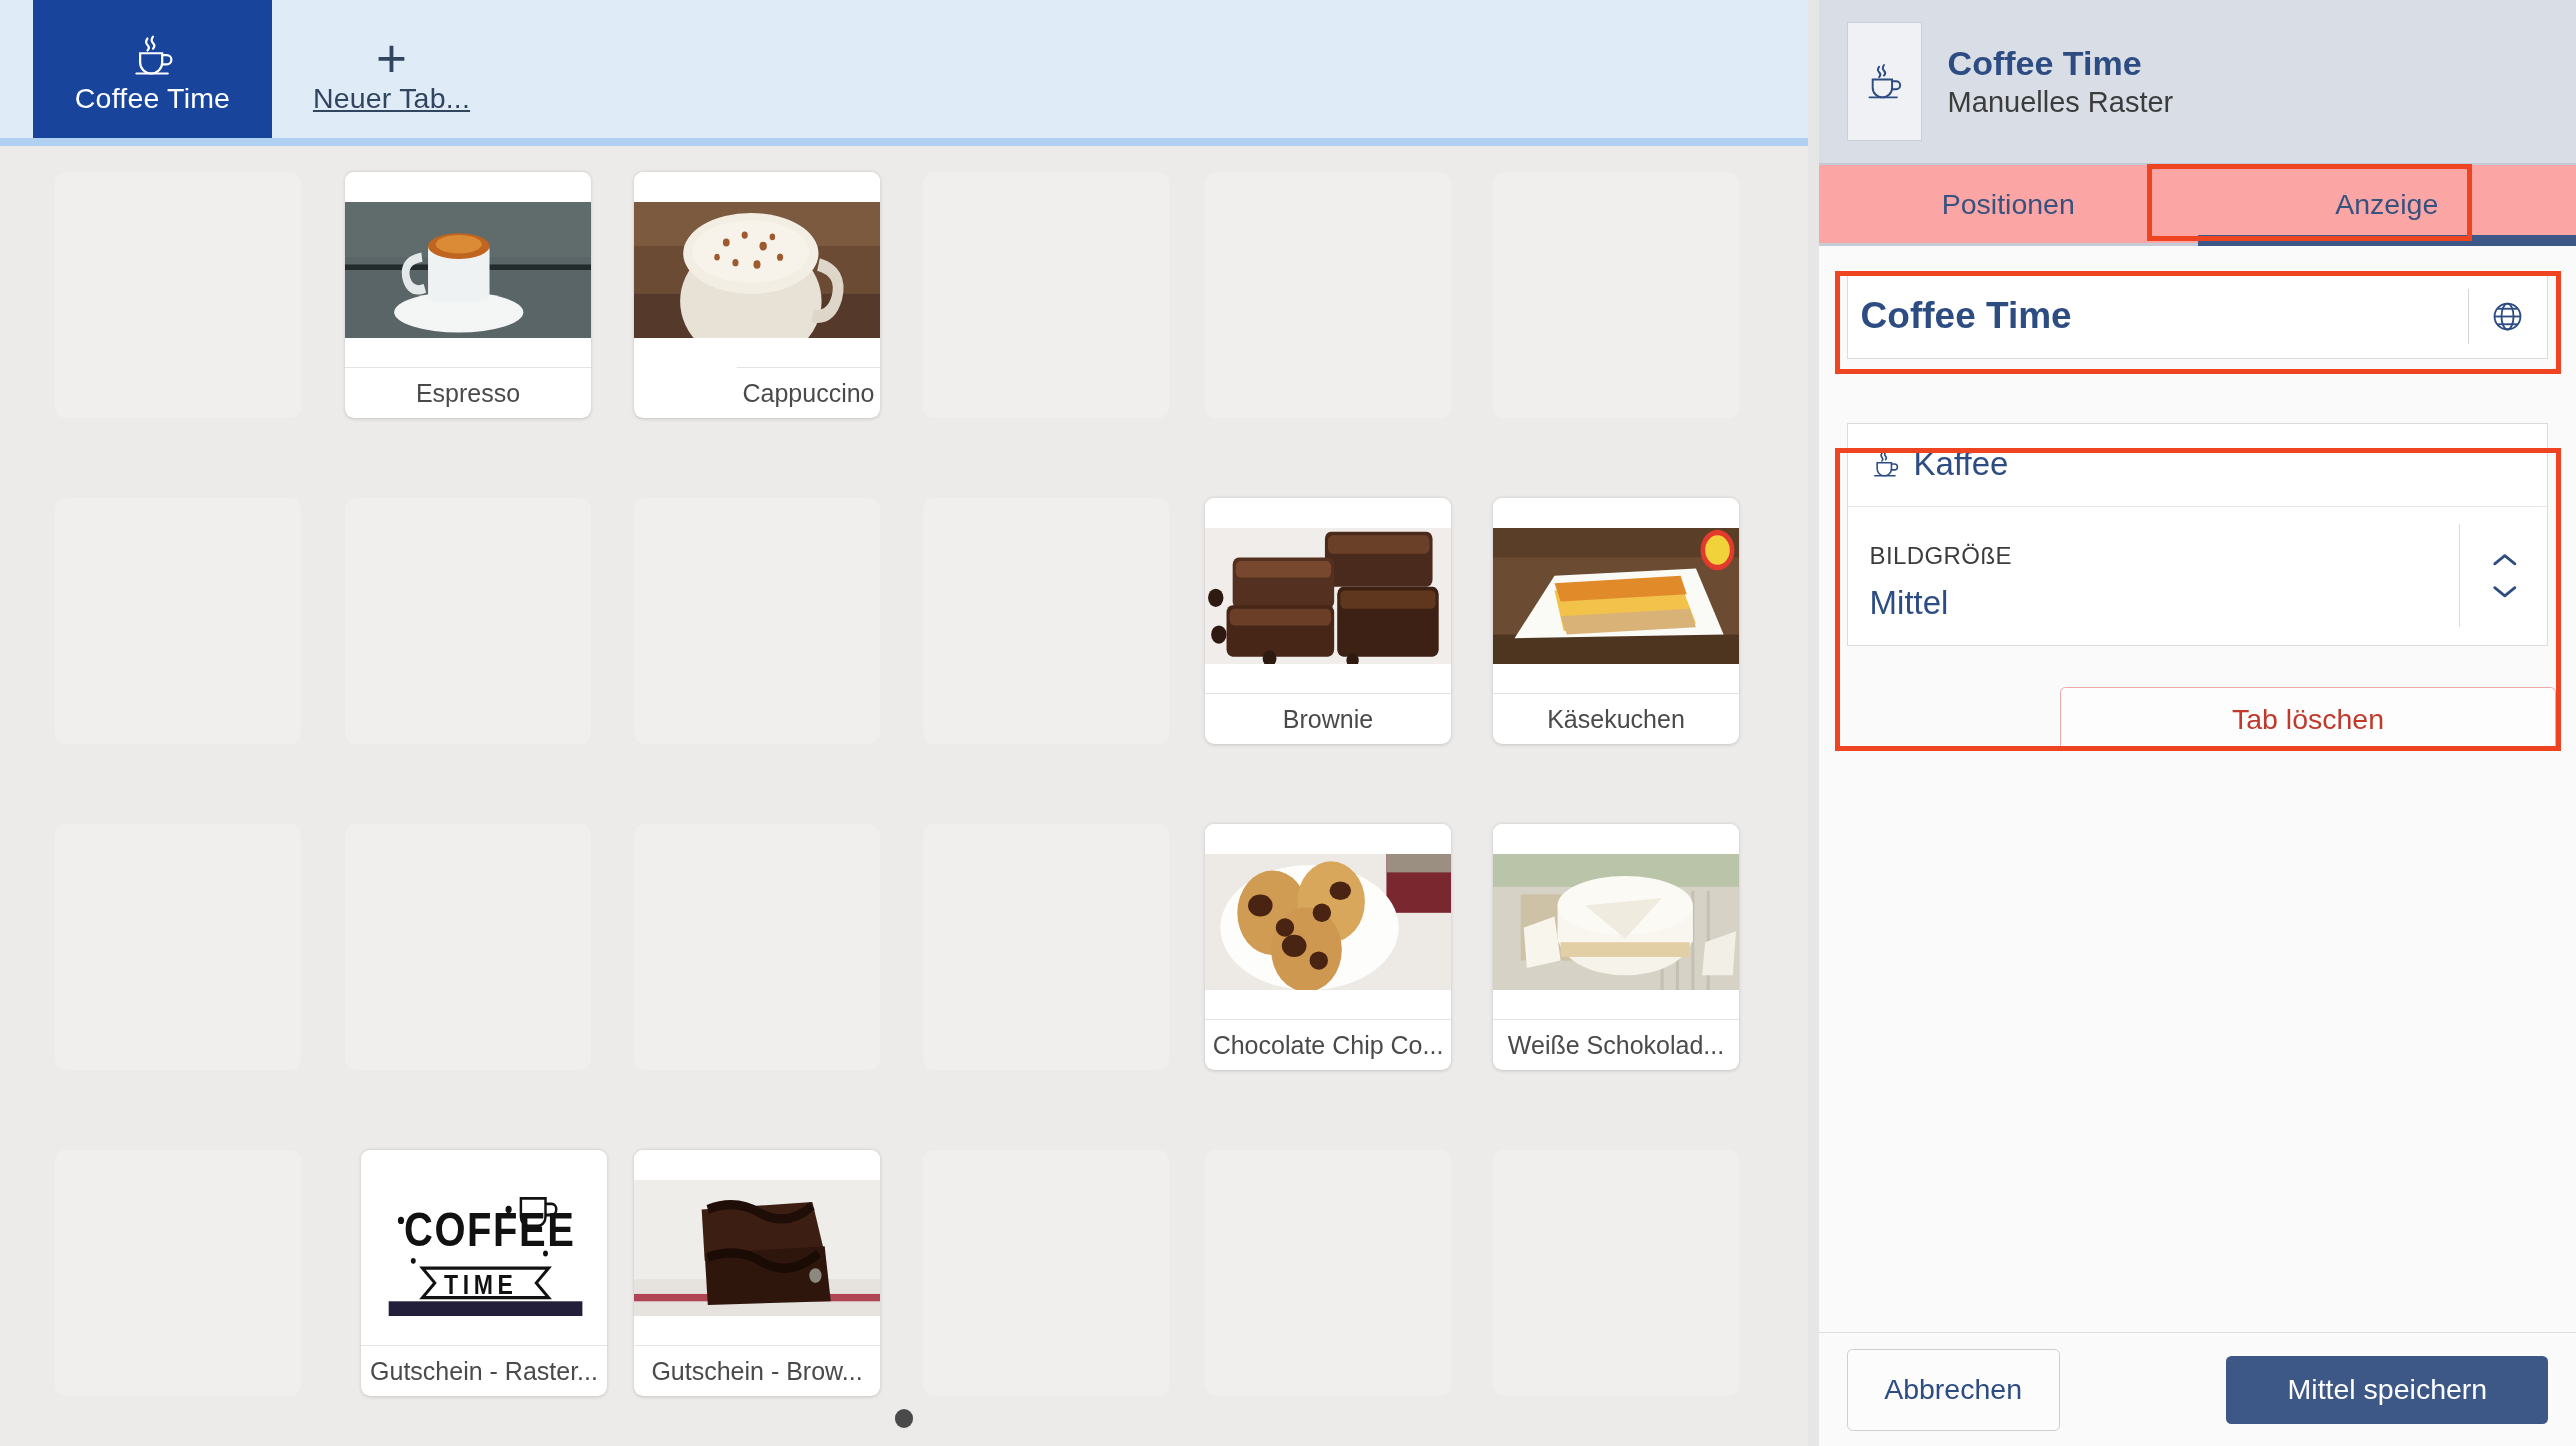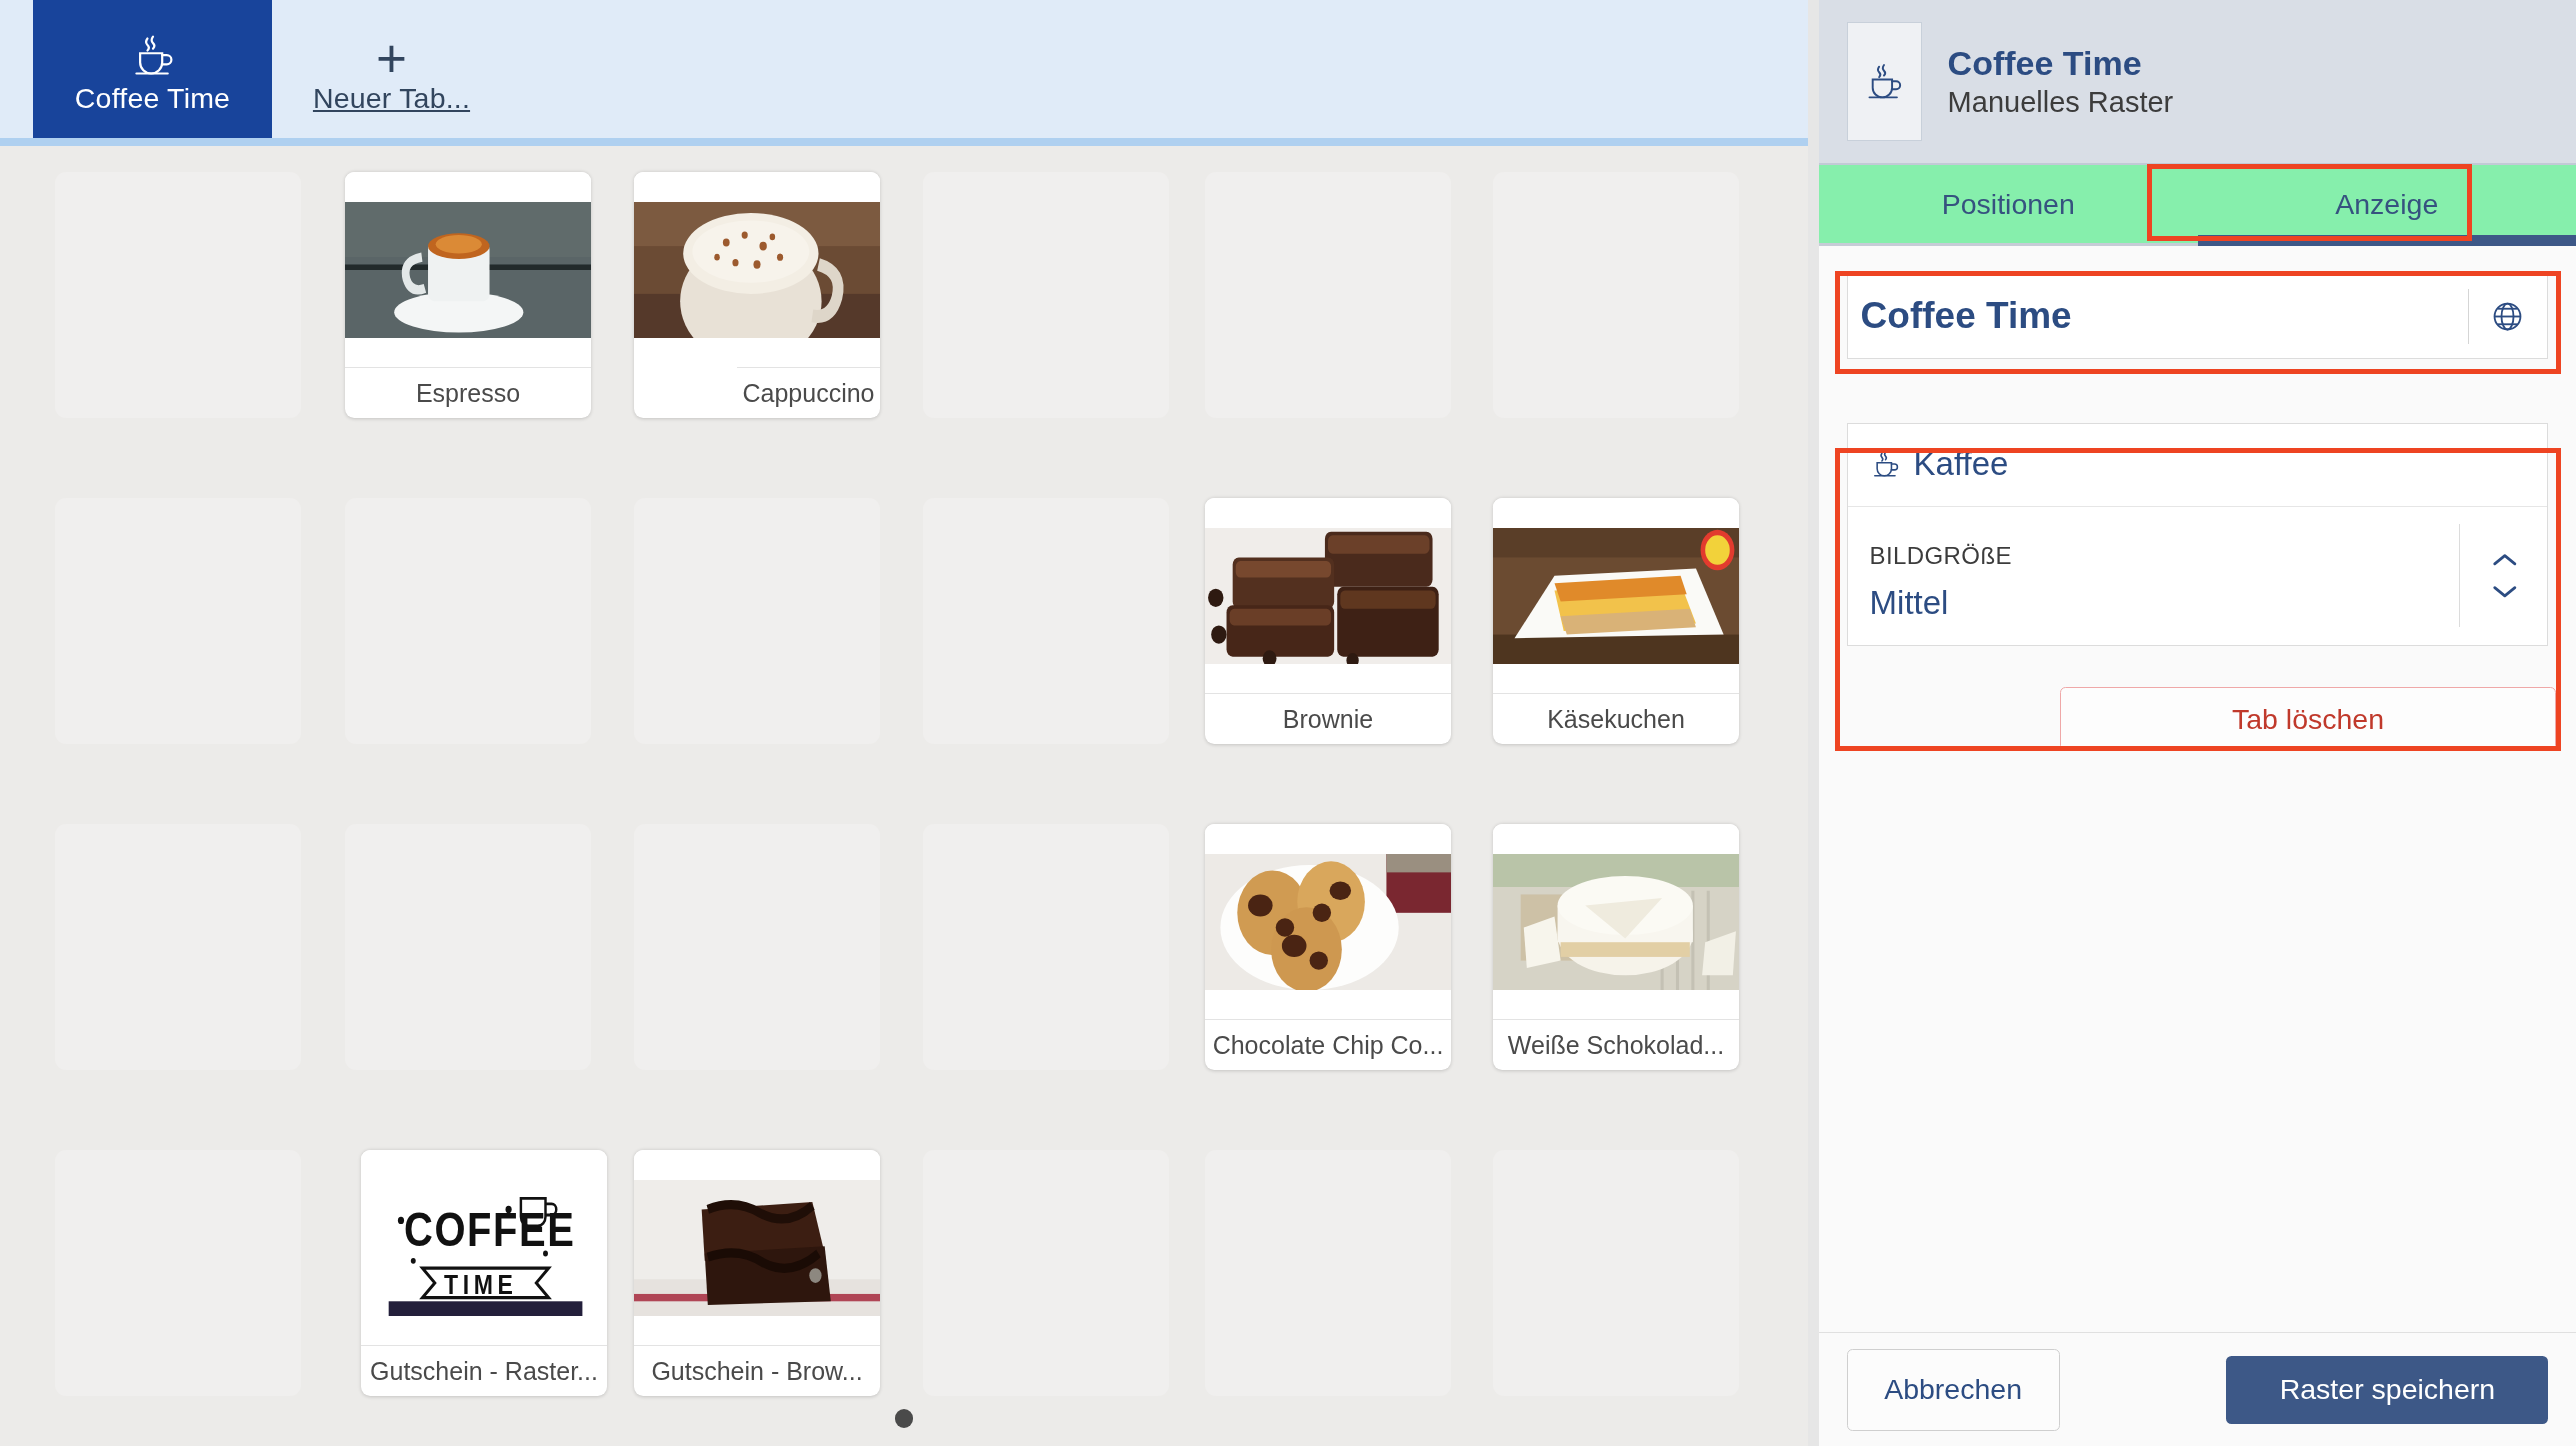--- a/index.html
+++ b/index.html
@@ -129,21 +129,21 @@
     display: flex; align-items: center; justify-content: center;
     margin-right: 26px;
   }
   #panel-header .titles { display: flex; flex-direction: column; gap: 5.5px; }
   #panel-title { font-size: 34px; font-weight: bold; color: #2C4C82; line-height: 1.05; }
   #panel-subtitle { font-size: 29px; color: #3C3C3C; line-height: 1.05; }
 
   #panel-tabs {
     position: relative;
     flex: 0 0 81px;
-    background: #86efac;
+    background: #fca5a5;
     display: flex;
     border-bottom: 3.7px solid #C6CCD6;
   }
   .ptab {
     flex: 1 1 50%;
     display: flex; align-items: center; justify-content: center;
     font-size: 28.5px; color: #36527F;
     position: relative;
   }
   .ptab.active::after {
@@ -538,21 +538,21 @@
             </div>
           </div>
         </div>
       </div>
 
       <button id="delete-btn">Tab löschen</button>
     </div>
 
     <div id="panel-footer">
       <button id="cancel-btn">Abbrechen</button>
-      <button id="save-btn">Raster speichern</button>
+      <button id="save-btn">Mittel speichern</button>
     </div>
   </div>
 
   <div id="highlight-layer">
       <div class="hl" style="left: 2147px; top: 164px; width: 325px; height: 77px;"></div>
       <div class="hl" style="left: 1835px; top: 271px; width: 726px; height: 103px;"></div>
       <div class="hl" style="left: 1835px; top: 448px; width: 726px; height: 303px;"></div>
     </div>
 </div>
 

